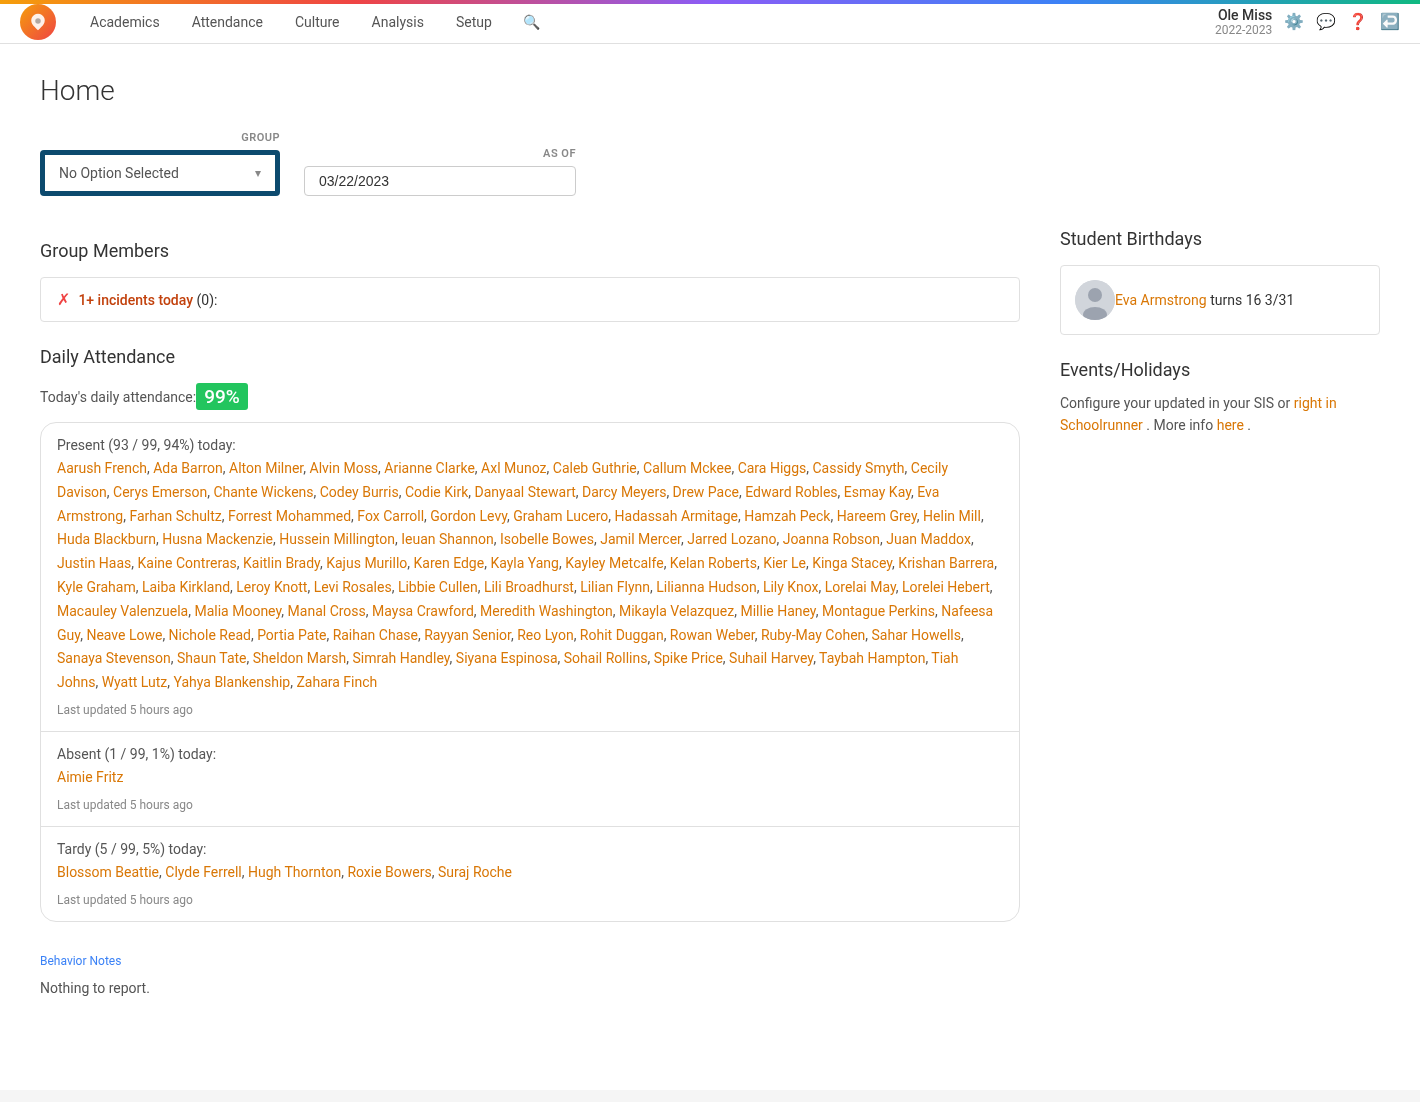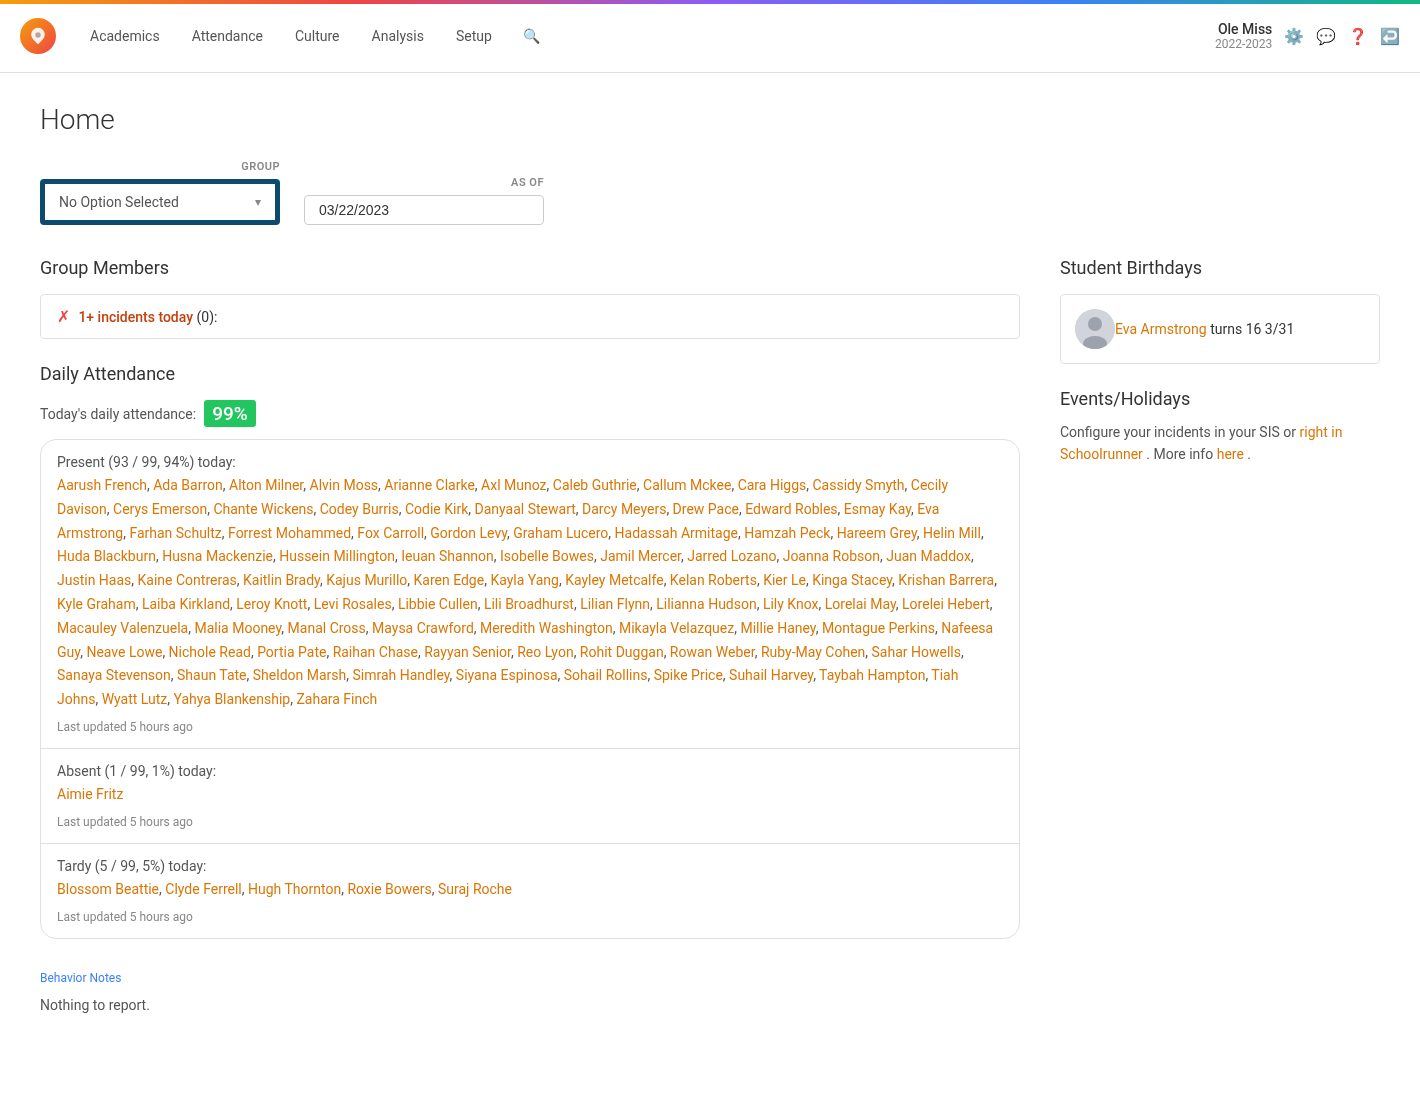--- a/index.html
+++ b/index.html
@@ -5,21 +5,21 @@
     * { box-sizing: border-box; margin: 0; padding: 0; }
     body { font-family: -apple-system, BlinkMacSystemFont, 'Segoe UI', Roboto, sans-serif; background: #f5f5f5; font-size: 14px; color: #333; }
 
     
     .navbar {
       background: white;
       border-bottom: 1px solid #e0e0e0;
       display: flex;
       align-items: center;
       padding: 0 20px;
-      height: 73px;
+      height: 44px;
       position: relative;
     }
     .navbar-top-bar {
       position: absolute;
       top: 0; left: 0; right: 0;
       height: 4px;
       background: linear-gradient(to right, #f59e0b, #ef4444, #8b5cf6, #3b82f6, #10b981);
     }
     .logo {
       width: 36px;
@@ -75,53 +75,53 @@
       background: white;
       font-size: 14px;
       color: #555;
       cursor: pointer;
       display: flex;
       align-items: center;
       justify-content: space-between;
     }
     .form-select .chevron { color: #888; font-size: 12px; }
     .form-input {
-      width: 240px;
+      width: 272px;
       padding: 6px 14px;
       border: 1px solid #ccc;
       border-radius: 4px;
       background: white;
       font-size: 14px;
       color: #333;
     }
 
     
     .content-layout { display: flex; gap: 40px; }
-    .content-main { flex: 1; }
+    .content-main { flex: 1; margin-top: 12px; }
     .content-sidebar { width: 320px; flex-shrink: 0; }
 
     
     .section-title { font-size: 18px; font-weight: 400; color: #333; margin-bottom: 16px; }
 
     
     .incidents-banner {
       border: 1px solid #e0e0e0;
       border-radius: 4px;
       padding: 12px 16px;
       margin-bottom: 24px;
       display: flex;
       align-items: center;
       gap: 8px;
     }
     .incident-x { color: #ef4444; font-size: 16px; }
     .incident-text { font-size: 14px; color: #333; }
     .incident-highlight { color: #c2410c; font-weight: 500; }
 
     
-    .attendance-header { margin-bottom: 12px; font-size: 14px; color: #555; display: flex; align-items: center; gap: 8px; }
+    .attendance-header { margin-bottom: 12px; font-size: 14px; color: #555; display: flex; align-items: center; gap: 0; }
     .attendance-pct {
       background: #22c55e;
       color: white;
       padding: 2px 8px;
       border-radius: 3px;
       font-size: 19px;
       font-weight: 500;
     }
     .attendance-table {
       border: 1px solid #e0e0e0;
@@ -285,21 +285,21 @@
           </svg>
         </div>
         <div class="birthday-text">
           <a class="birthday-link">Eva Armstrong</a>
           <span>turns 16 3/31</span>
         </div>
       </div>
 
       <h2 class="events-title">Events/Holidays</h2>
       <p class="events-text">
-        <span>Configure your incidents in your SIS or</span>
+        <span>Configure your updated in your SIS or</span>
         <a class="events-link" href="#">right in Schoolrunner</a>
         <span>. More info</span>
         <a class="events-link" href="#">here</a>
         <span>.</span>
       </p>
     </div>
   </div>
 </div>
 
 </body></html>

